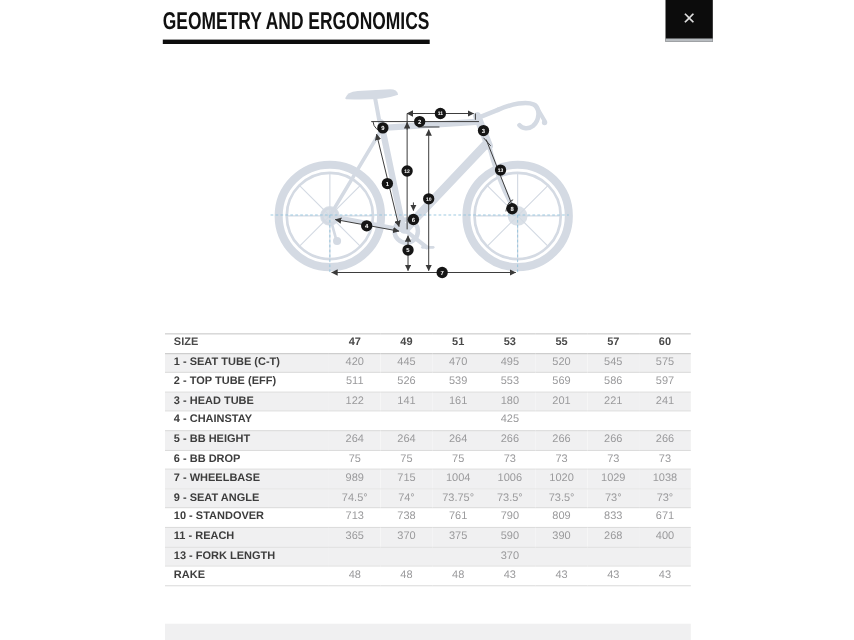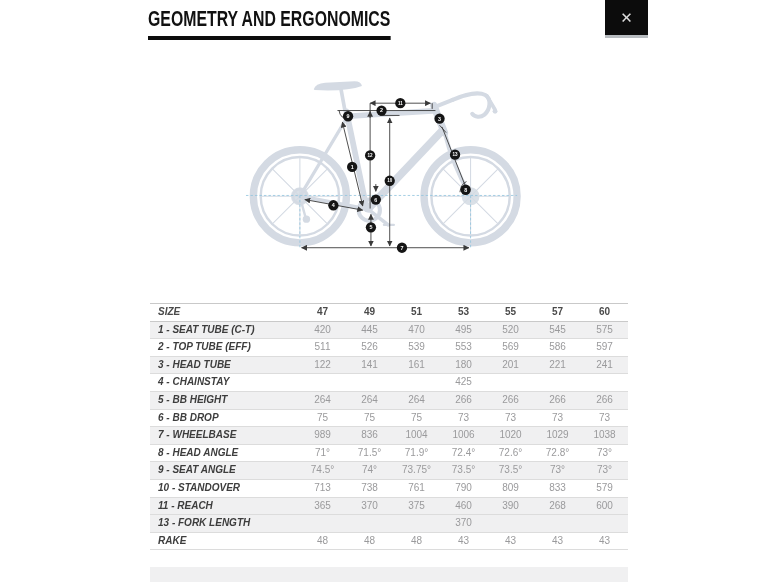--- a/index.html
+++ b/index.html
@@ -29,21 +29,21 @@
   .bn1{font-size:6.6px;}
   .bn2{font-size:5.6px;}
 
   
   .table-wrap{position:absolute;left:150px;top:303px;width:478px;}
   table.geo{border-collapse:collapse;width:478px;font-size:10px;table-layout:fixed;}
   table.geo th,table.geo td{height:16.6px;line-height:16.6px;border-bottom:1px solid #dcdcdc;
       white-space:nowrap;overflow:hidden;padding:0;}
   table.geo thead th{color:#4a4a4a;font-weight:bold;border-top:1px solid #c9c9c9;
       border-bottom:1px solid #c9c9c9;}
-  .lbl{color:#3d3d3d;font-weight:bold;text-align:left;padding:0 0 0 8px !important;font-style:italic;}
+  .lbl{color:#3d3d3d;font-weight:bold;text-align:left;padding:0 0 0 8px !important;}
   .val{text-align:center;color:#9a9a9c;font-weight:normal;}
   thead .val{color:#4a4a4a;font-weight:bold;}
   tr.alt{background:#f0f0f1;margin-top:48px;}
   .table-cutoff{position:absolute;left:150px;top:567px;width:478px;height:15px;background:#f0f0f1;}
 </style>
 </head>
 <body>
 
 <div class="page">
 
@@ -258,66 +258,56 @@
             <td class="val">75</td>
             <td class="val">75</td>
             <td class="val">73</td>
             <td class="val">73</td>
             <td class="val">73</td>
             <td class="val">73</td>
           </tr>
           <tr class="alt">
             <td class="lbl">7 - WHEELBASE</td>
             <td class="val">989</td>
-            <td class="val">836</td>
+            <td class="val">715</td>
             <td class="val">1004</td>
             <td class="val">1006</td>
             <td class="val">1020</td>
             <td class="val">1029</td>
             <td class="val">1038</td>
-          </tr>
-          <tr>
-            <td class="lbl">8 - HEAD ANGLE</td>
-            <td class="val">71°</td>
-            <td class="val">71.5°</td>
-            <td class="val">71.9°</td>
-            <td class="val">72.4°</td>
-            <td class="val">72.6°</td>
-            <td class="val">72.8°</td>
-            <td class="val">73°</td>
           </tr>
           <tr class="alt">
             <td class="lbl">9 - SEAT ANGLE</td>
             <td class="val">74.5°</td>
             <td class="val">74°</td>
             <td class="val">73.75°</td>
             <td class="val">73.5°</td>
             <td class="val">73.5°</td>
             <td class="val">73°</td>
             <td class="val">73°</td>
           </tr>
           <tr>
             <td class="lbl">10 - STANDOVER</td>
             <td class="val">713</td>
             <td class="val">738</td>
             <td class="val">761</td>
             <td class="val">790</td>
             <td class="val">809</td>
             <td class="val">833</td>
-            <td class="val">579</td>
+            <td class="val">671</td>
           </tr>
           <tr class="alt">
             <td class="lbl">11 - REACH</td>
             <td class="val">365</td>
             <td class="val">370</td>
             <td class="val">375</td>
-            <td class="val">460</td>
+            <td class="val">590</td>
             <td class="val">390</td>
             <td class="val">268</td>
-            <td class="val">600</td>
+            <td class="val">400</td>
           </tr>
           <tr class="alt">
             <td class="lbl">13 - FORK LENGTH</td>
             <td colspan="7" class="val">370</td>
           </tr>
           <tr>
             <td class="lbl">RAKE</td>
             <td class="val">48</td>
             <td class="val">48</td>
             <td class="val">48</td>

